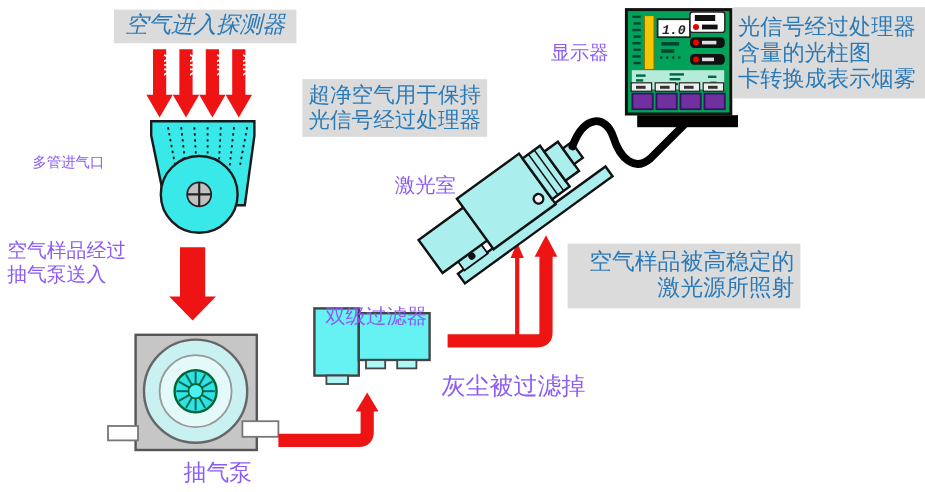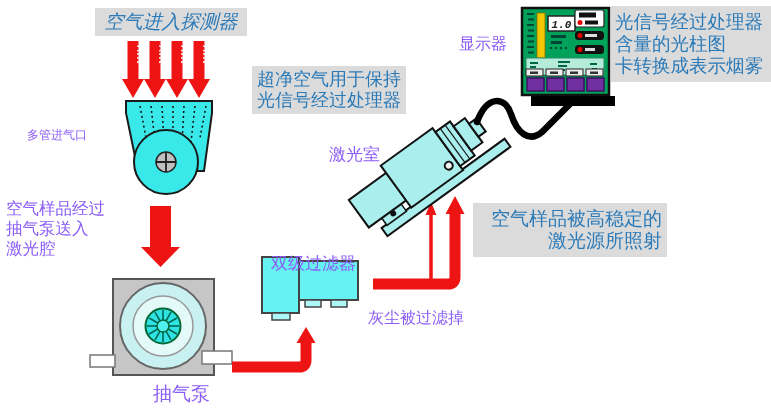--- a/index.html
+++ b/index.html
@@ -17,21 +17,21 @@
     font-family:Liberation Serif, serif;
   }
   #callout-air-entry{left:95px;top:8px;width:152px;height:28px;line-height:28px;font-size:19px;text-align:center;font-style:italic;}
   #callout-clean-air{left:252px;top:66px;width:154px;padding:3px 0;font-size:18px;line-height:21px;text-align:center;}
   #callout-light-signal{left:611px;top:6px;width:153px;padding:5px 4px;font-size:18.5px;line-height:22px;}
   #callout-sample-laser{left:473px;top:203px;width:184px;padding:5px 5px;font-size:19px;line-height:22px;text-align:right;}
   #label-inlet{left:27px;top:127px;font-size:12px;}
   #label-sample-path{left:6px;top:199px;width:106px;font-size:16.5px;line-height:20px;text-align:left;white-space:normal;}
   #label-pump{left:153px;top:381px;font-size:19px;}
   #label-filter{left:271px;top:252px;font-size:17px;}
-  #label-dust{left:368px;top:308px;font-size:16px;}
+  #label-dust{left:368px;top:308px;font-size:20px;}
   #label-laser{left:329px;top:143px;font-size:17px;}
   #label-display{left:459px;top:34px;font-size:16px;}
 </style>
 </head>
 <body>
 
 <div id="stage">
 
 <svg id="diagram-svg" width="771" height="410" viewBox="0 0 771 410">
 
@@ -233,21 +233,20 @@
   <div class="callout" id="callout-sample-laser">
     <div>空气样品被高稳定的</div>
     <div>激光源所照射</div>
   </div>
 
   <div class="plain-label" id="label-inlet">多管进气口</div>
 
   <div class="plain-label" id="label-sample-path">
     <div>空气样品经过</div>
     <div>抽气泵送入</div>
-    <div>激光腔</div>
   </div>
 
   <div class="plain-label" id="label-pump">抽气泵</div>
   <div class="plain-label" id="label-filter">双级过滤器</div>
   <div class="plain-label" id="label-dust">灰尘被过滤掉</div>
   <div class="plain-label" id="label-laser">激光室</div>
   <div class="plain-label" id="label-display">显示器</div>
 
 </div>
 

